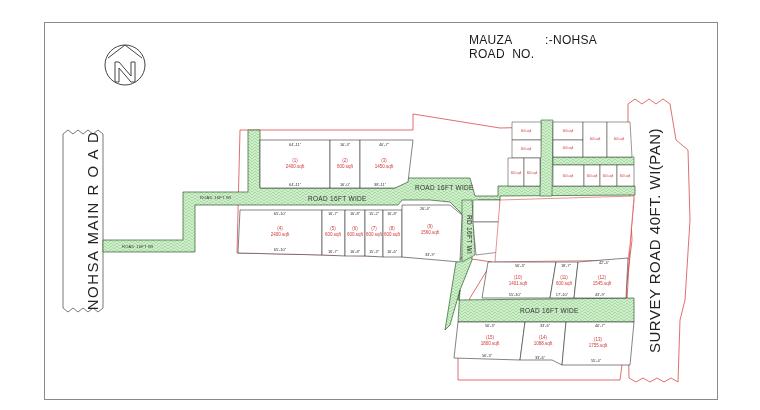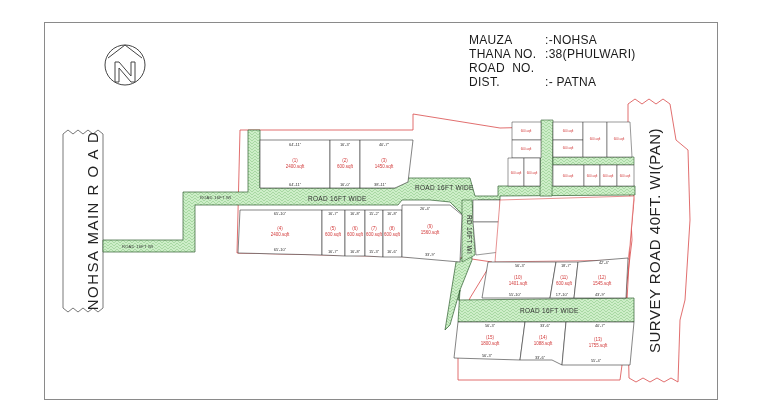--- a/index.html
+++ b/index.html
@@ -192,21 +192,15 @@
 </div>
 <div class="road-label-survey">
   <span>SURVEY ROAD 40FT. WI(PAN)</span>
 </div>
 
 <div class="info">
   <div class="info-row">
     <span class="info-label">MAUZA</span><span>:-NOHSA</span>
   </div>
   <div class="info-row">
-    <span class="info-label">THANA NO.</span><span>:38(PHULWARI)</span>
-  </div>
-  <div class="info-row">
     <span class="info-label">ROAD  NO.</span>
   </div>
-  <div class="info-row">
-    <span class="info-label">DIST.</span><span>:- PATNA</span>
-  </div>
 </div>
 
 </body></html>

